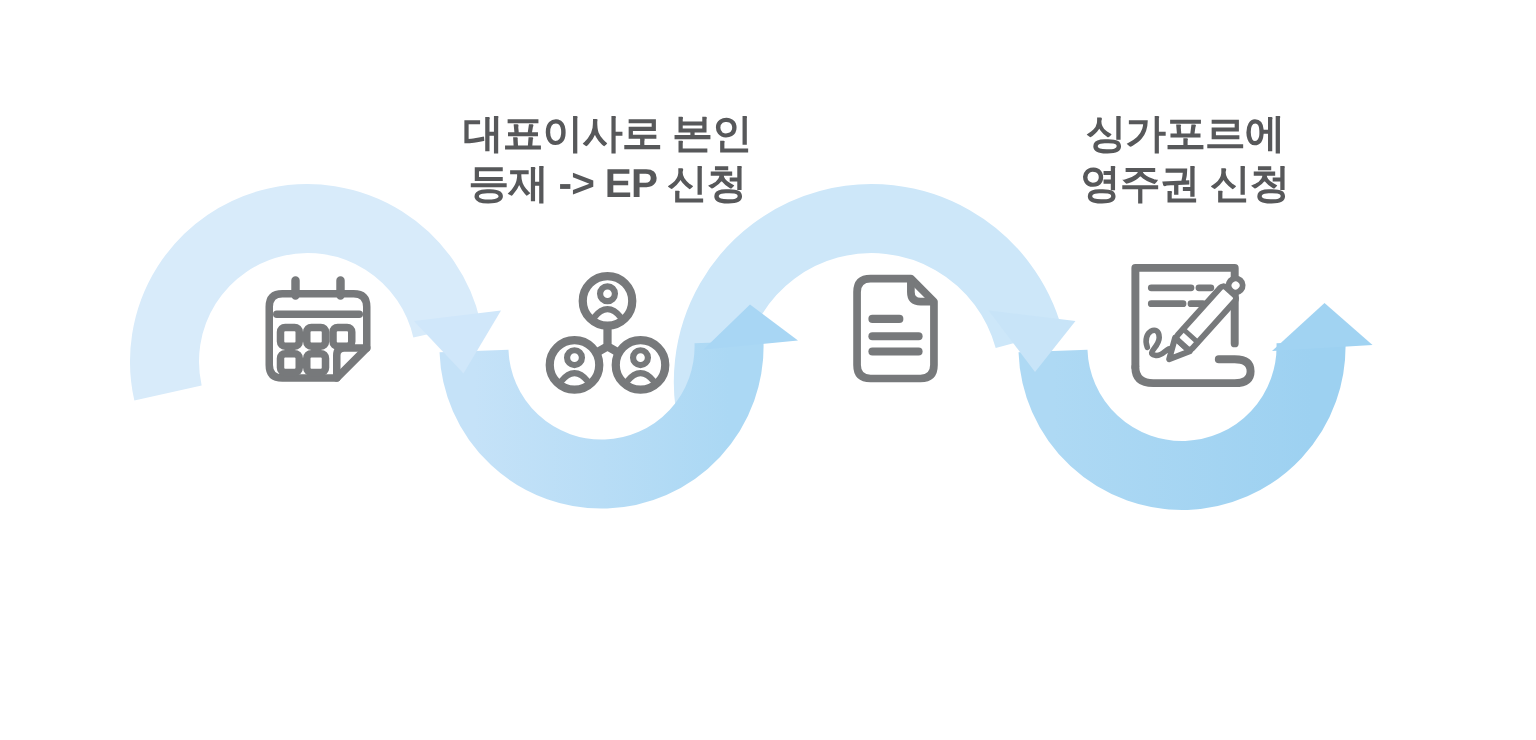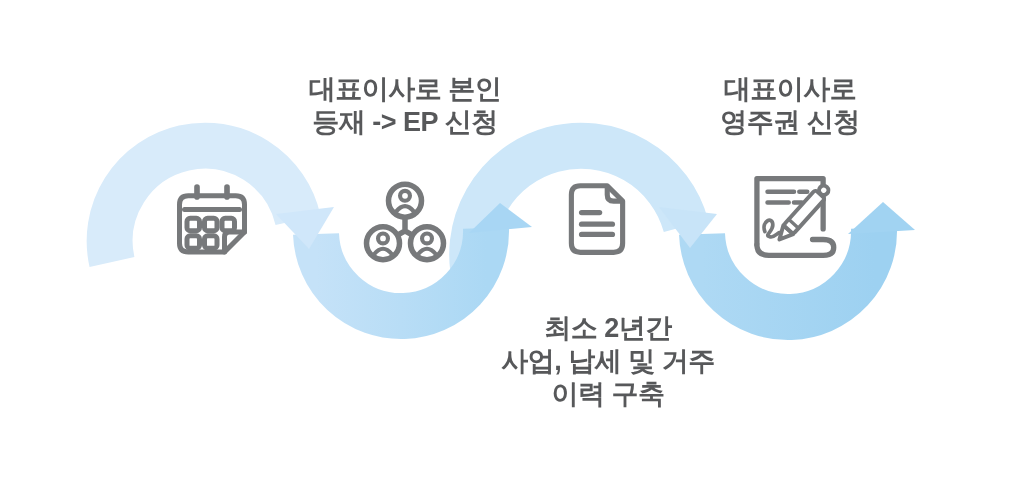--- a/index.html
+++ b/index.html
@@ -115,19 +115,16 @@
         <path d="M0 0 L10 -5 L10 5 Z" fill="#ffffff" stroke-width="3"></path>
         <rect x="10" y="-5" width="36" height="10" rx="2" fill="#ffffff" stroke-width="3"></rect>
         <line x1="16" y1="-5" x2="16" y2="5" stroke-width="2.5"></line>
         <circle cx="50" cy="0" r="3.5" fill="#ffffff" stroke-width="3"></circle>
       </g>
     </svg>
   </div>
 
   <div class="label label-s2">대표이사로 본인
 등재 -&gt; EP 신청</div>
-  <div class="label label-s3">최소 2년간
-사업, 납세 및 거주
-이력 구축</div>
-  <div class="label label-s4">대표이사로
+  <div class="label label-s4">싱가포르에
 영주권 신청</div>
 
 </div>
 
 </body></html>

